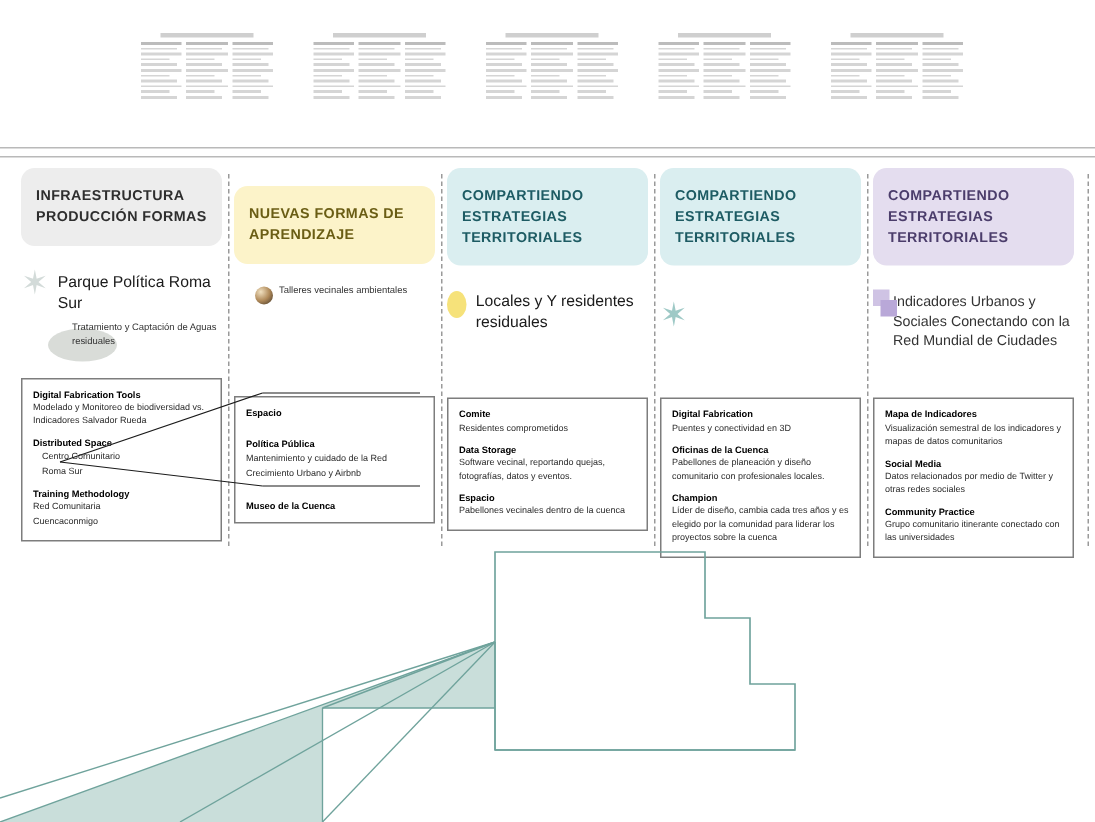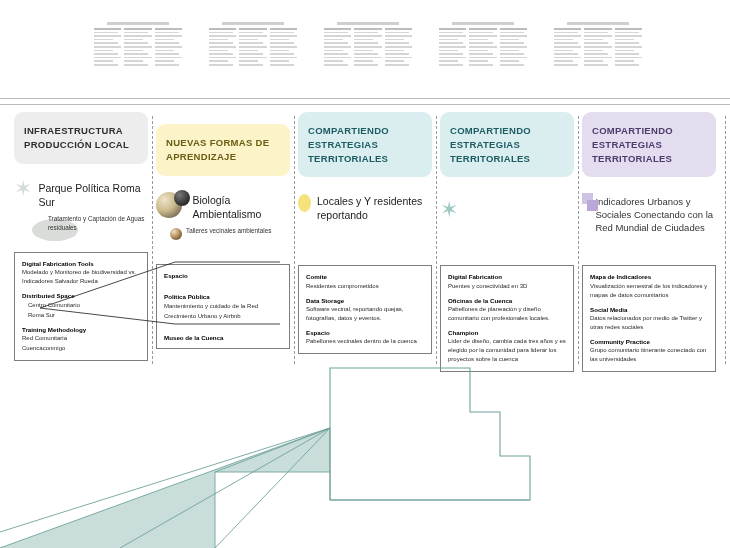--- a/index.html
+++ b/index.html
@@ -459,21 +459,21 @@
     </div>
   </div>
 
   <div class="rule r1"></div>
   <div class="rule r2"></div>
 
   <div class="cols">
 
     <div class="col">
       <div class="divider"></div>
-      <div class="banner c0">INFRAESTRUCTURA PRODUCCIÓN LOCAL</div>
+      <div class="banner c0">INFRAESTRUCTURA PRODUCCIÓN FORMAS</div>
       <div class="headline">
         <div class="hl-row">
           <span class="star-glyph">✶</span>
           <span class="hl-text">Parque Política Roma Sur</span>
         </div>
         <div style="position:relative;margin-top:4px;">
           <span class="circle-gray" style="position:absolute;left:18px;top:4px;"></span>
           <div class="sub-note" style="margin-left:34px;position:relative;">Tratamiento y Captación de Aguas residuales</div>
         </div>
       </div>
@@ -486,48 +486,41 @@
         <div class="h">Training Methodology</div>
         <div class="p">Red Comunitaria</div>
         <div class="p">Cuencaconmigo</div>
       </div>
     </div>
 
     <div class="col">
       <div class="divider"></div>
       <div class="banner c1">NUEVAS FORMAS DE APRENDIZAJE</div>
       <div class="headline">
-        <div class="hl-row">
-          <span style="position:relative;display:inline-block;width:34px;height:28px;">
-            <span class="sphere" style="position:absolute;left:0;top:2px;"></span>
-            <span class="sphere dark" style="position:absolute;left:18px;top:0px;"></span>
-          </span>
-          <span class="hl-text">Biología Ambientalismo</span>
-        </div>
         <div style="position:relative;margin-top:6px;">
           <span class="sphere small" style="position:absolute;left:14px;top:1px;"></span>
           <div class="sub-note" style="margin-left:30px;">Talleres vecinales ambientales</div>
         </div>
       </div>
       <div class="box">
         <div class="h">Espacio</div>
         <div class="h" style="margin-top:12px;">Política Pública</div>
         <div class="p">Mantenimiento y cuidado de la Red</div>
         <div class="p">Crecimiento Urbano y Airbnb</div>
         <div class="h" style="margin-top:12px;">Museo de la Cuenca</div>
       </div>
     </div>
 
     <div class="col">
       <div class="divider"></div>
       <div class="banner c2">COMPARTIENDO ESTRATEGIAS TERRITORIALES</div>
       <div class="headline">
         <div class="hl-row">
           <span class="yellow-blob" style="margin-top:3px;"></span>
-          <span class="hl-text">Locales y Y residentes reportando</span>
+          <span class="hl-text">Locales y Y residentes residuales</span>
         </div>
       </div>
       <div class="box">
         <div class="h">Comite</div>
         <div class="p">Residentes comprometidos</div>
         <div class="h">Data Storage</div>
         <div class="p">Software vecinal, reportando quejas, fotografías, datos y eventos.</div>
         <div class="h">Espacio</div>
         <div class="p">Pabellones vecinales dentro de la cuenca</div>
       </div>

